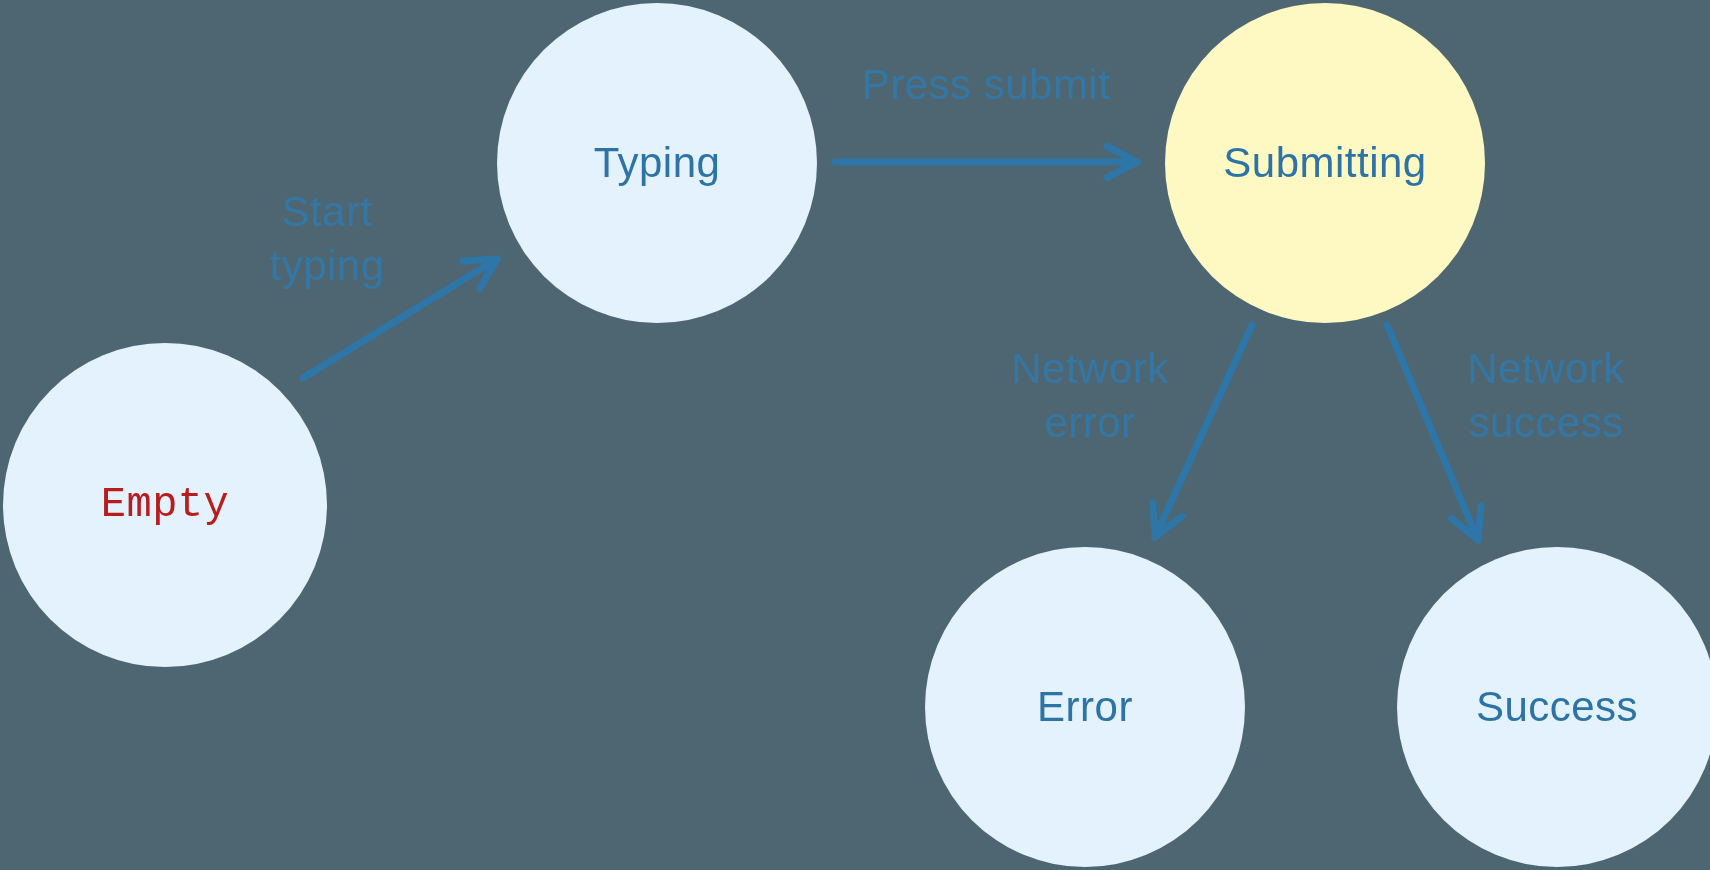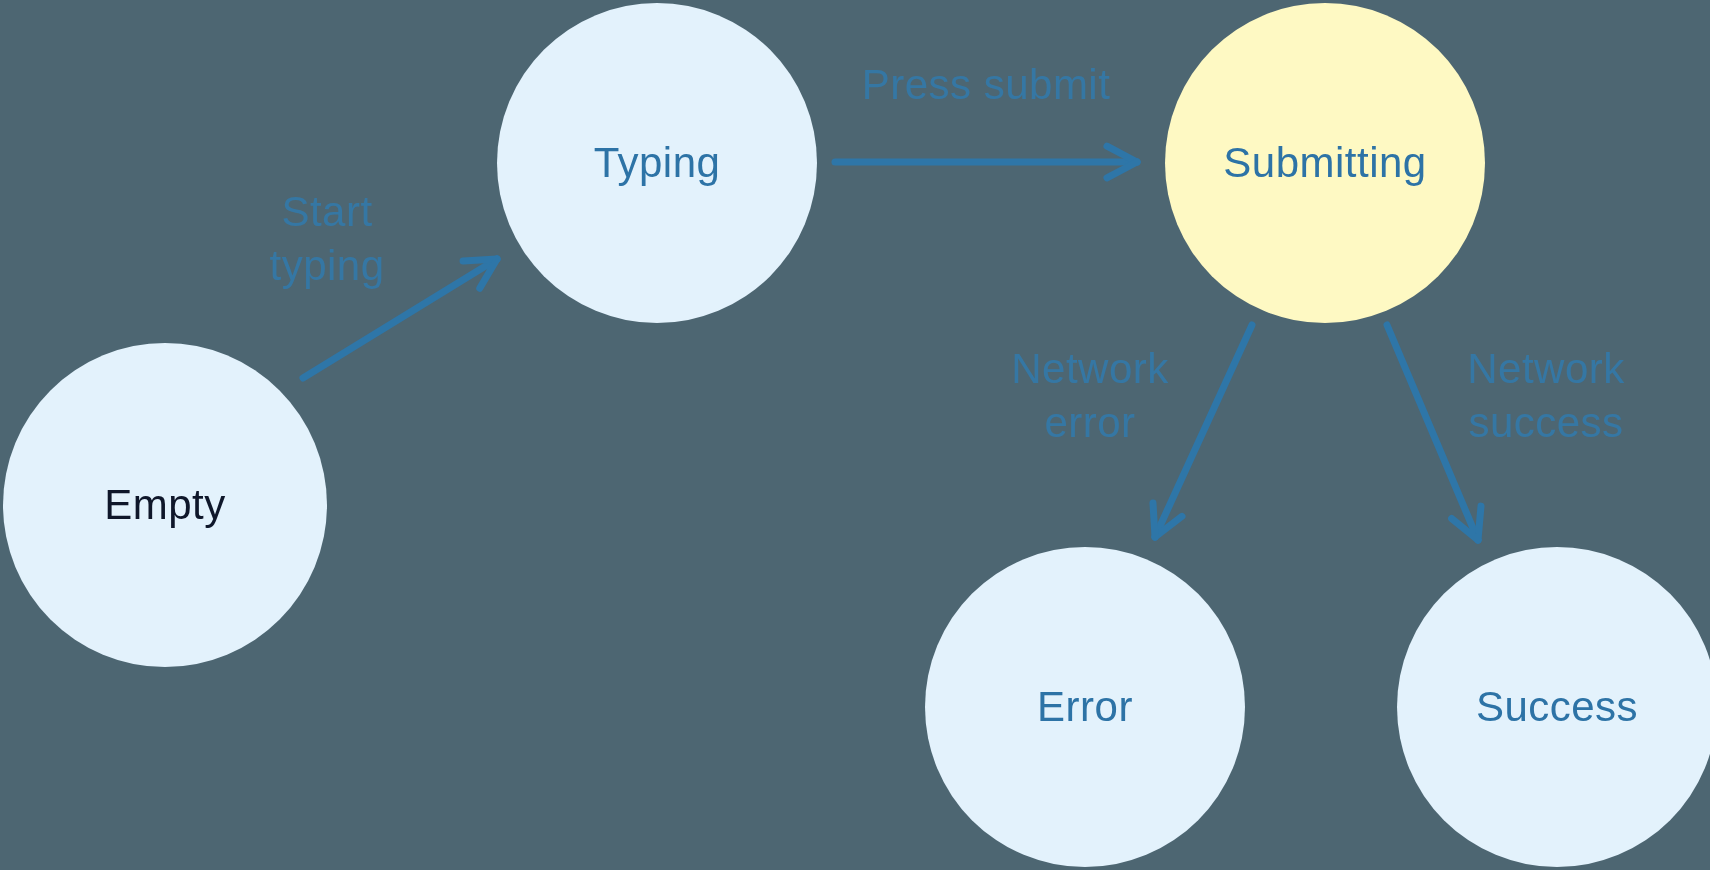--- a/index.html
+++ b/index.html
@@ -60,21 +60,21 @@
       <line x1="1137" y1="162" x2="1106.9797818427965" y2="146.0379668652797" stroke="#2e76a8" stroke-width="7" stroke-linecap="round"></line>
       <line x1="1137" y1="162" x2="1106.9797818427965" y2="177.9620331347203" stroke="#2e76a8" stroke-width="7" stroke-linecap="round"></line>
       <line x1="1252" y1="325" x2="1155" y2="537" stroke="#2e76a8" stroke-width="7" stroke-linecap="round"></line>
       <line x1="1155" y1="537" x2="1182.0051691579602" y2="516.3427775644944" stroke="#2e76a8" stroke-width="7" stroke-linecap="round"></line>
       <line x1="1155" y1="537" x2="1152.9754854064975" y2="503.060327923495" stroke="#2e76a8" stroke-width="7" stroke-linecap="round"></line>
       <line x1="1387" y1="325" x2="1478" y2="540" stroke="#2e76a8" stroke-width="7" stroke-linecap="round"></line>
       <line x1="1478" y1="540" x2="1480.9982938320645" y2="506.132460465859" stroke="#2e76a8" stroke-width="7" stroke-linecap="round"></line>
       <line x1="1478" y1="540" x2="1451.5991618696144" y2="518.5758139941519" stroke="#2e76a8" stroke-width="7" stroke-linecap="round"></line>
     </svg>
 <div class="node" style="left: 3px; top: 343px; width: 324px; height: 324px; background: rgb(227, 242, 252);">
-      <span class="node-label" style="color: #0f172a;">Empty</span>
+      <span class="node-label" style="color: #b91c1c; font-family: Liberation Mono, monospace;">Empty</span>
     </div>
     <div class="node" style="left: 497px; top: 3px; width: 320px; height: 320px; background: rgb(227, 242, 252);">
       <span class="node-label" style="color: rgb(45, 115, 166);">Typing</span>
     </div>
     <div class="node" style="left: 1165px; top: 3px; width: 320px; height: 320px; background: #fef9c3;">
       <span class="node-label" style="color: rgb(45, 115, 166);">Submitting</span>
     </div>
     <div class="node" style="left: 925px; top: 547px; width: 320px; height: 320px; background: rgb(227, 242, 252);">
       <span class="node-label" style="color: rgb(45, 115, 166);">Error</span>
     </div>

